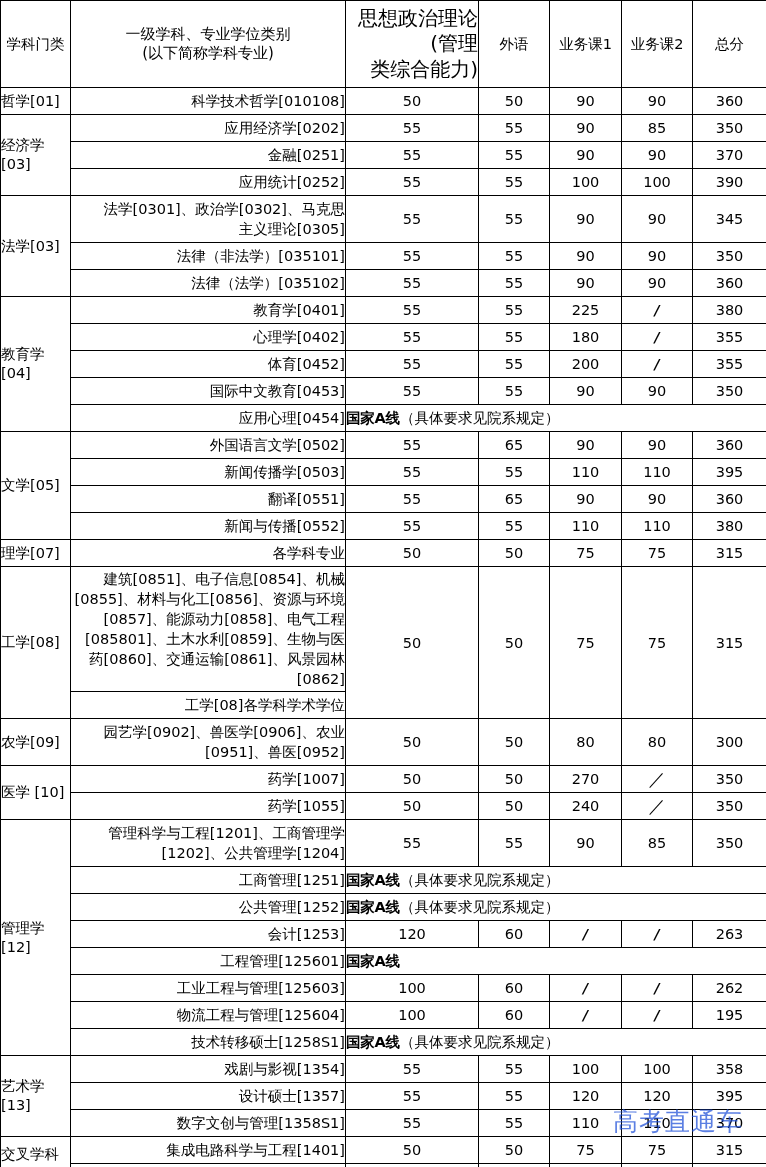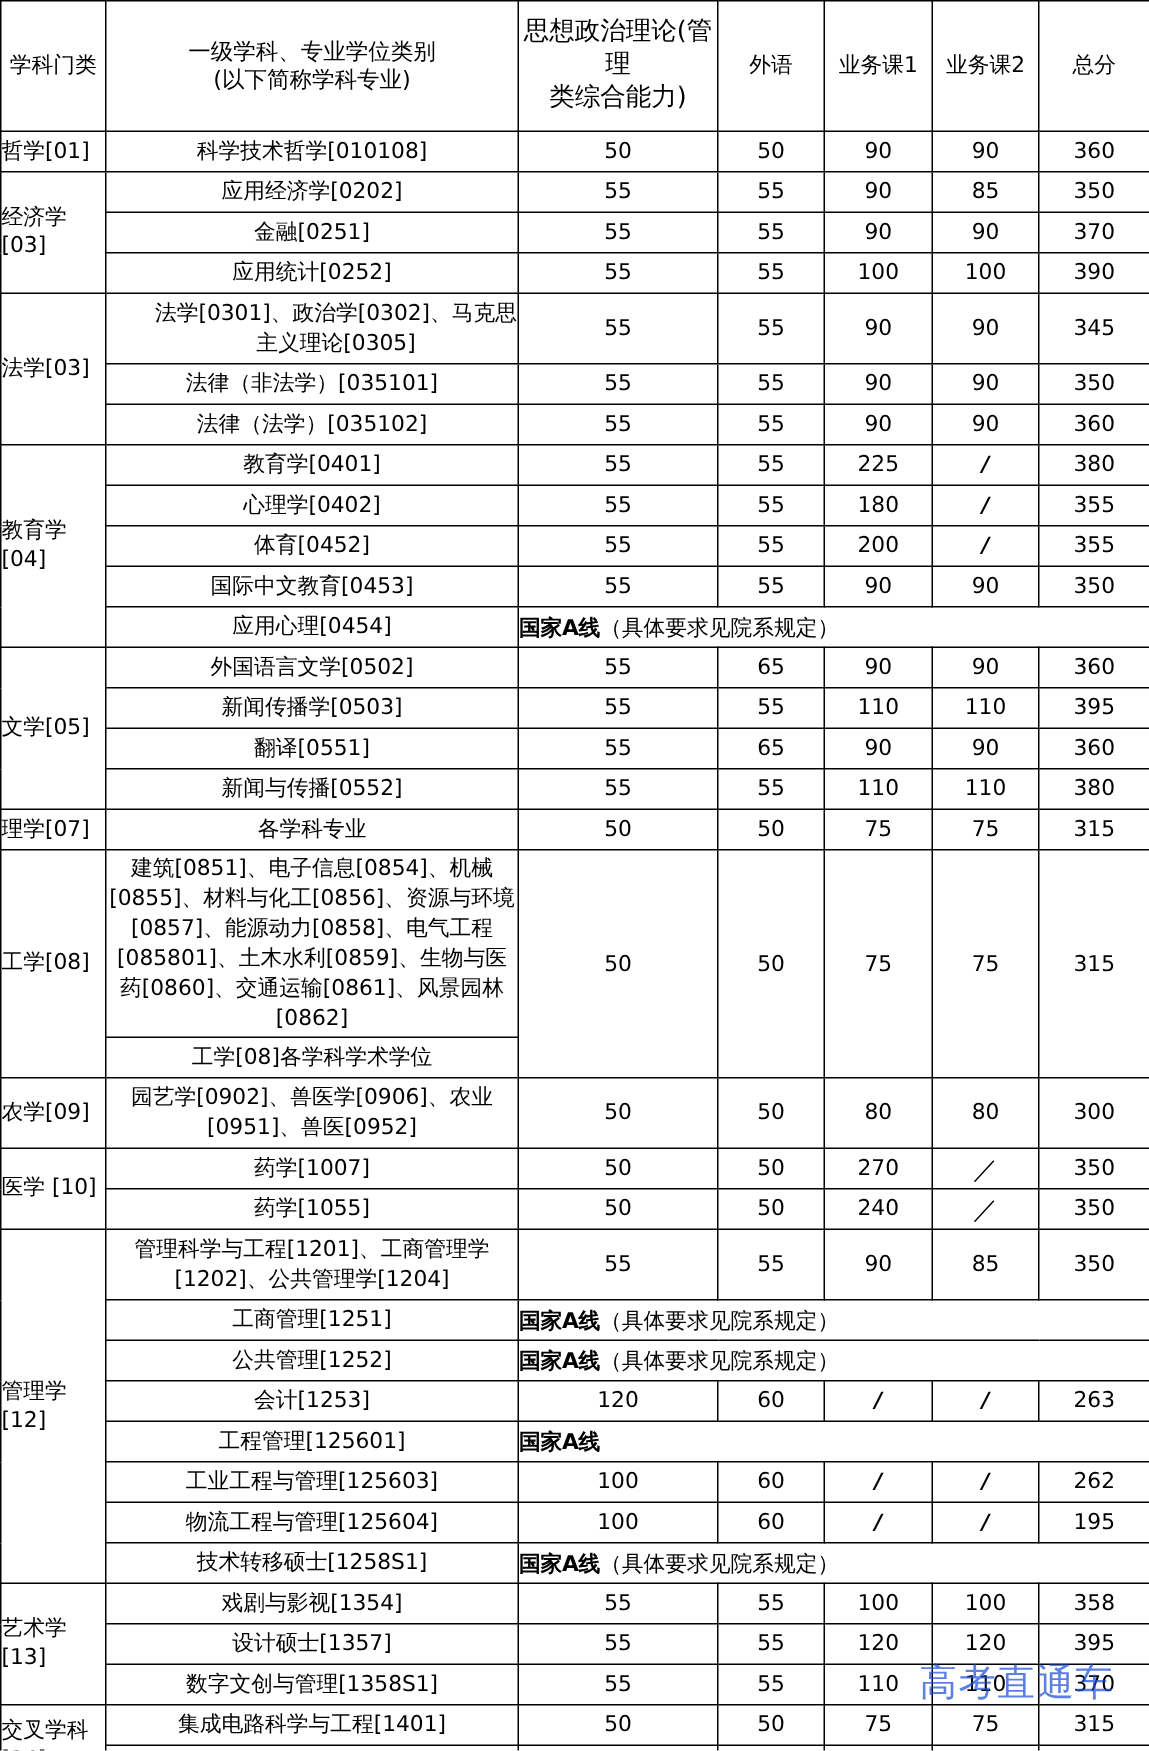--- a/index.html
+++ b/index.html
@@ -48,33 +48,34 @@
     font-weight: bold;
     font-size: 14.5px;
     line-height: 1.28;
     padding: 2px 1px;
   }
   thead td.head-major {
     font-size: 15px;
     text-align: center;
   }
   thead td.head-politics {
-    font-size: 17px;
+    font-size: 20px;
+    text-align: right;
   }
 
   
   td.cat {
     font-size: 14.5px;
     line-height: 1.3;
     padding: 1px 0;
   }
 
   
   td.major {
-    text-align: center;
+    text-align: right;
     font-size: 14.5px;
     line-height: 1.38;
     padding: 3px 3px 3px 5px;
   }
 
   
   td.score {
     text-align: center;
     font-weight: bold;
     font-size: 14.5px;

